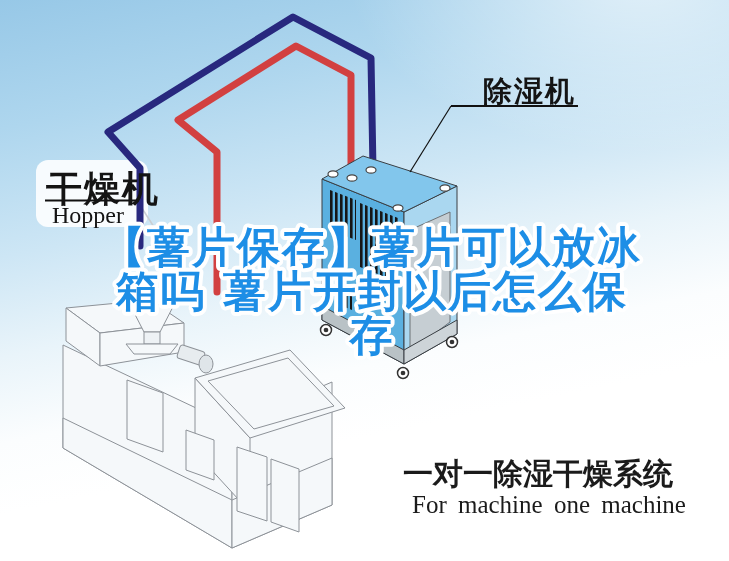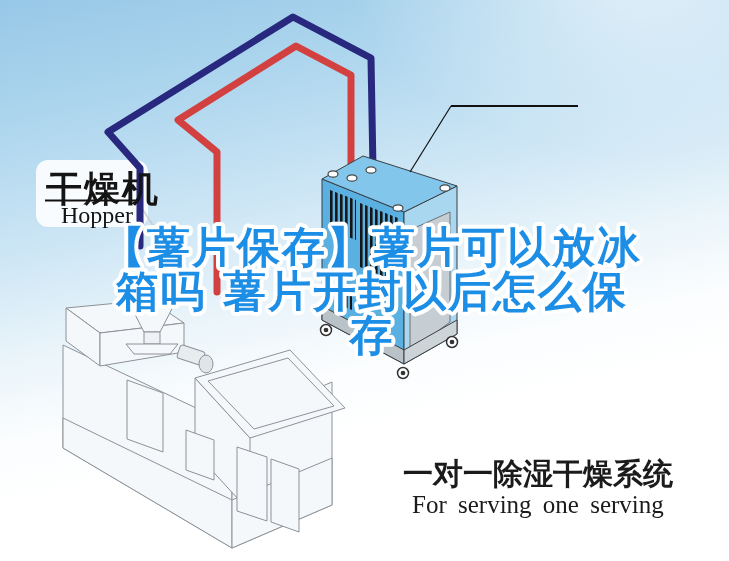--- a/index.html
+++ b/index.html
@@ -8,21 +8,21 @@
     font-family:"DejaVu Sans",sans-serif;
     background:
       radial-gradient(ellipse 420px 260px at 88% -5%, rgba(255,255,255,.65), rgba(255,255,255,0) 70%),
       linear-gradient(168deg,#97c8e7 0%,#aed6ee 18%,#cde6f5 36%,#e9f4fa 50%,#fbfdfe 62%,#ffffff 72%);
   }
   .stage svg{position:absolute;left:0;top:0;}
   .lbl{position:absolute;color:#141414;line-height:1;white-space:nowrap;}
   .zh{font-family:"DejaVu Sans",sans-serif;font-weight:600;}
   .en{font-family:"Liberation Serif","DejaVu Serif",serif;font-weight:400;}
   .dryer-zh{left:46px;top:171px;font-size:36px;letter-spacing:2px;text-align:right;}
-  .dryer-en{left:61px;top:203px;font-size:24px;}
+  .dryer-en{left:52px;top:203px;font-size:24px;}
   .dehum-zh{left:483px;top:77px;font-size:29px;letter-spacing:2px;}
   .dehum-en{left:457px;top:109px;font-size:25px;}
   .sys-zh{left:403px;top:459px;font-size:30px;font-weight:700;color:#1b1b1b;text-align:right;}
   .sys-en{left:412px;top:492px;font-size:25px;color:#1b1b1b;word-spacing:5px;}
   .pipe{fill:none;stroke-width:7;stroke-linejoin:round;stroke-linecap:round;}
   .outline{stroke:#3a3f44;stroke-width:1;}
   .thin{stroke:#8d9298;stroke-width:1;fill:#f5f8fa;}
   .title-line{
     font-family:"DejaVu Sans",sans-serif;font-weight:800;font-size:43px;letter-spacing:2px;
     stroke:#ffffff;stroke-width:8px;paint-order:stroke;stroke-linejoin:round;
@@ -125,17 +125,18 @@
     <g>
       <text class="title-line" x="372" y="262" fill="#1d8ee6">【薯片保存】薯片可以放冰</text>
       <text class="title-line" x="372" y="306" fill="#1d8ee6">箱吗 薯片开封以后怎么保</text>
       <text class="title-line" x="372" y="350" fill="#1d8ee6">存</text>
     </g>
   </svg>
 
   <div class="lbl zh dryer-zh">干燥机</div>
   <div class="lbl en dryer-en">Hopper</div>
 
+  <div class="lbl zh dehum-zh">除湿机</div>
 
   <div class="lbl zh sys-zh">一对一除湿干燥系统</div>
-  <div class="lbl en sys-en">For serving one serving</div>
+  <div class="lbl en sys-en">For machine one machine</div>
 
 </div>
 
 </body></html>

